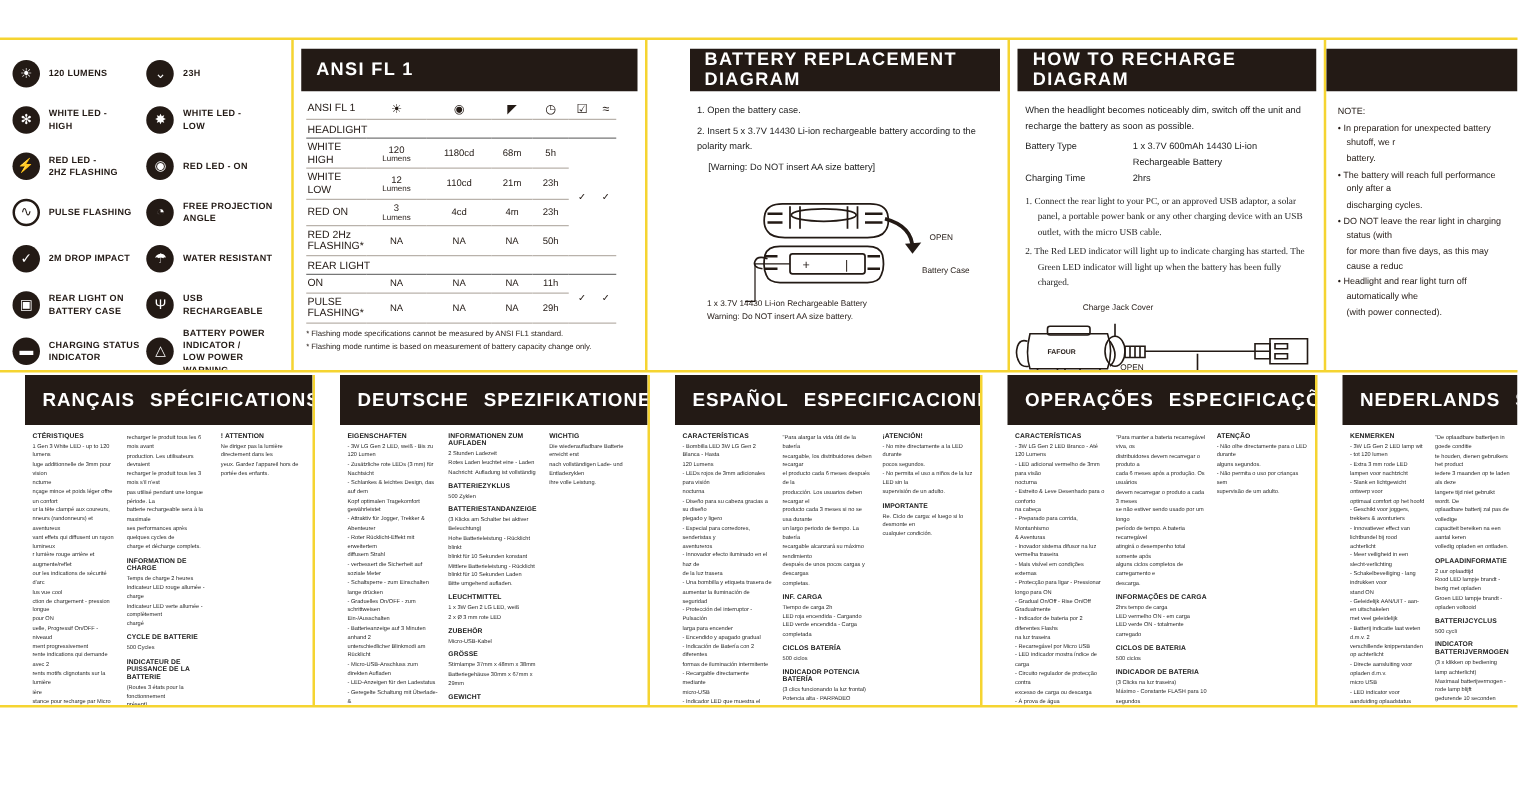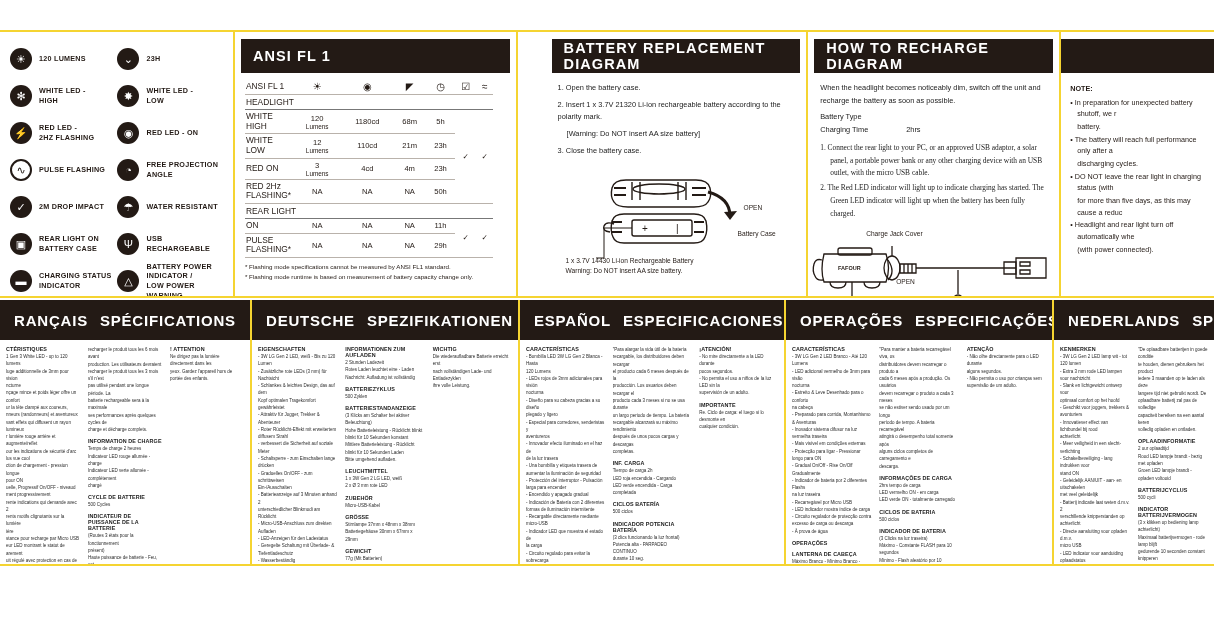--- a/index.html
+++ b/index.html
@@ -58,30 +58,30 @@
   .ol{margin:0;padding:0;list-style:none;}
   .ol li{margin-bottom:2px;padding-left:10px;text-indent:-10px;font-family:Liberation Serif, serif;}
 
   
   .diag{position:relative;margin-top:2px;height:118px;}
   .diag svg{display:block;margin:0 auto;}
   .dlab{position:absolute;font-size:6.6px;color:#231a15;}
 
   
   .note{padding:10px 8px 0 9px;font-size:7.2px;line-height:1.62;color:#231a15;}
-  .note .t{font-weight:bold;margin-bottom:2px;}
+  .note .t{font-weight:normal;margin-bottom:2px;}
   .note ul{margin:0;padding:0;list-style:none;}
   .note li{padding-left:7px;text-indent:-7px;margin-bottom:1px;}
   .note li::before{content:"\2022  ";}
 
   
   .lang-band{position:absolute;left:0;top:300px;width:1214px;height:266px;
     border-bottom:2px solid #f5d431;box-sizing:border-box;display:flex;}
   .lpanel{position:relative;box-sizing:border-box;height:100%;overflow:hidden;
-    border-right:2px solid #f5d431;}
+    border-right:2px solid #f5d431;padding-left:20px;}
   .lpanel:last-child{border-right:none;}
   .l1{width:252px;}.l2{width:268px;}.l3{width:266px;}.l4{width:268px;}.l5{width:160px;}
 
   .lhead{background:#231a15;color:#fff;height:40px;display:flex;align-items:center;
     padding:0 14px;box-sizing:border-box;}
   .lhead .lg{font-size:15px;font-weight:bold;letter-spacing:.8px;margin-right:12px;}
   .lhead .sp{font-size:15px;font-weight:bold;letter-spacing:.8px;}
 
   .lcols{display:flex;padding:6px 6px 0 6px;box-sizing:border-box;gap:8px;}
   .lcol{flex:1;min-width:0;}
@@ -238,23 +238,22 @@
           <div>* Flashing mode runtime is based on measurement of battery capacity change only.</div>
         </div>
     </div>
 
     <div class="panel p-batt">
       <div class="blkhead">
         <span>BATTERY REPLACEMENT DIAGRAM</span>
       </div>
       <div class="copy">
         <p>1. Open the battery case.</p>
-        <p>2. Insert 1 x 3.7V 21320 Li-ion rechargeable battery according to the polarity mark.</p>
+        <p>2. Insert 5 x 3.7V 14430 Li-ion rechargeable battery according to the polarity mark.</p>
         <p class="ind">[Warning: Do NOT insert AA size battery]</p>
-        <p>3. Close the battery case.</p>
       </div>
       <div class="diag">
         <svg width="255" height="118" viewBox="0 0 255 118">
           <g fill="none" stroke="#231a15" stroke-width="1.4">
 
             <path d="M78 18 q-12 0 -14 8 q-2 9 2 14 q3 5 14 5 h66 q11 0 14 -5 q4 -5 2 -14 q-2 -8 -14 -8 z"></path>
             <ellipse cx="111" cy="27" rx="26" ry="5"></ellipse>
             <path d="M84 20 v18 M92 20 v18 M130 20 v18 M138 20 v18"></path>
             <path d="M66 26 h12 M66 33 h12 M144 26 h14 M144 33 h14" stroke-width="2"></path>
 
@@ -279,20 +278,21 @@
     </div>
 
     <div class="panel p-charge">
       <div class="blkhead">
         <span>HOW TO RECHARGE DIAGRAM</span>
       </div>
       <div class="copy">
         <p>When the headlight becomes noticeably dim, switch off the unit and recharge the battery as soon as possible.</p>
         <div class="kv">
           <span class="k">Battery Type</span>
+          <span>1 x 3.7V 600mAh 14430 Li-ion Rechargeable Battery</span>
         </div>
         <div class="kv">
           <span class="k">Charging Time</span>
           <span>2hrs</span>
         </div>
         <ul class="ol" style="margin-top:5px">
           <li>1. Connect the rear light to your PC, or an approved USB adaptor, a solar panel, a portable power bank or any other charging device with an USB outlet, with the micro USB cable.</li>
           <li>2. The Red LED indicator will light up to indicate charging has started. The Green LED indicator will light up when the battery has been fully charged.</li>
         </ul>
       </div>

